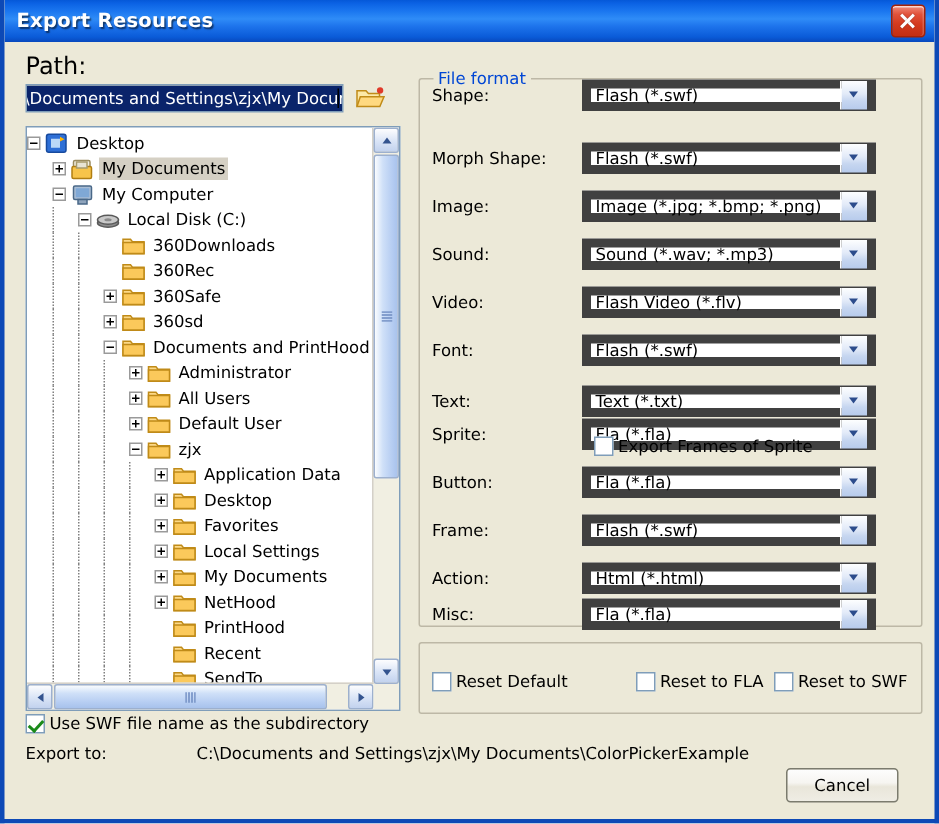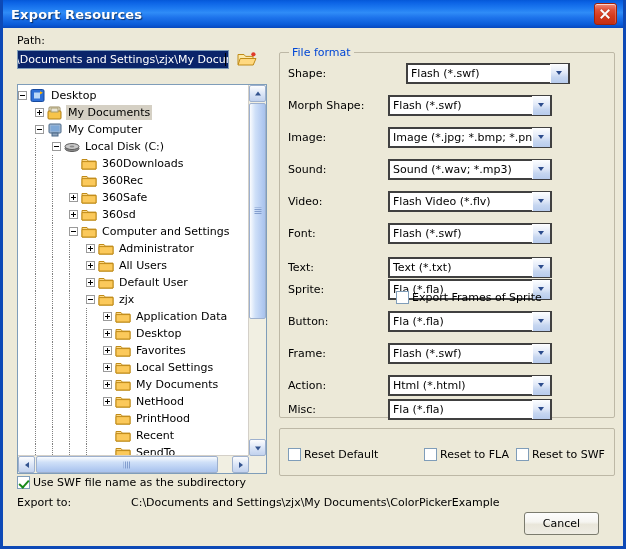--- a/index.html
+++ b/index.html
@@ -55,21 +55,21 @@
     position: absolute;
     left: 4px; top: 9px;
     width: 12px; height: 2px;
     background: #fff;
     box-shadow: 0 0 1px rgba(0,0,0,.35);
   }
   .close-btn::before { transform: rotate(45deg); }
   .close-btn::after  { transform: rotate(-45deg); }
 
   
-  .label { font-size: 11px; color: #000; }
+  .label { font-size: 16px; color: #000; }
 
   
   .left-pane {
     position: absolute;
     left: 14px; top: 34px;
     width: 250px;
   }
   .path-label { margin-bottom: 3px; }
   .path-row { display: flex; align-items: center; }
   .path-input-wrap {
@@ -241,23 +241,23 @@
   .frow {
     position: absolute;
     left: 8px;
     height: 21px;
     display: flex;
     align-items: center;
     width: 320px;
   }
   .frow .flabel { width: 100px; font-size: 11px; }
   .combo {
-    width: 164px; height: 21px;
-    box-sizing: border-box;
-    border: 2px solid #404040;
+    width: 196px; height: 21px;
+    box-sizing: border-box;
+    border: 6px solid #404040;
     background: #fff;
     display: flex;
     align-items: center;
     cursor: pointer;
     position: relative;
   }
   .combo .cval {
     flex: 1;
     padding-left: 3px;
     font-size: 11px;
@@ -467,21 +467,21 @@
           <div class="indent" style="width: 17px;"></div>
           <div class="dots" style="width: 16px;"></div>
           <div class="dots" style="width: 16px;"></div>
           <span class="expander minus"></span>
           <span class="ico">
             <svg width="16" height="16" viewBox="0 0 16 16">
               <path d="M1 3.5h5l1.3 1.6H15v8H1z" fill="#FCD988" stroke="#C08B18" stroke-width="1"></path>
               <path d="M1 5.6h14v7.4H1z" fill="#FBC95B" stroke="#C08B18" stroke-width="1"></path>
             </svg>
           </span>
-          <span class="lbl">Computer and Settings</span>
+          <span class="lbl">Documents and PrintHood</span>
         </div>
         <div class="tnode">
           <div class="indent" style="width: 17px;"></div>
           <div class="dots" style="width: 16px;"></div>
           <div class="dots" style="width: 16px;"></div>
           <div class="dots" style="width: 16px;"></div>
           <span class="expander plus"></span>
           <span class="ico">
             <svg width="16" height="16" viewBox="0 0 16 16">
               <path d="M1 3.5h5l1.3 1.6H15v8H1z" fill="#FCD988" stroke="#C08B18" stroke-width="1"></path>
@@ -691,21 +691,21 @@
       <div class="sb-btn right" style="right:0;top:0;">
           <span></span>
         </div>
     </div>
     <div class="sb-corner"></div>
   </div>
 
   <div class="group" id="file-format-group">
     <div class="gtitle">File format</div>
     <div id="format-rows">
-        <div class="frow" style="top: 10px; gap: 18px;">
+        <div class="frow" style="top: 0;">
           <span class="flabel">Shape:</span>
           <div class="combo">
             <span class="cval">Flash (*.swf)</span>
             <span class="carrow"></span>
           </div>
         </div>
         <div class="frow" style="top: 42px;">
           <span class="flabel">Morph Shape:</span>
           <div class="combo">
             <span class="cval">Flash (*.swf)</span>

